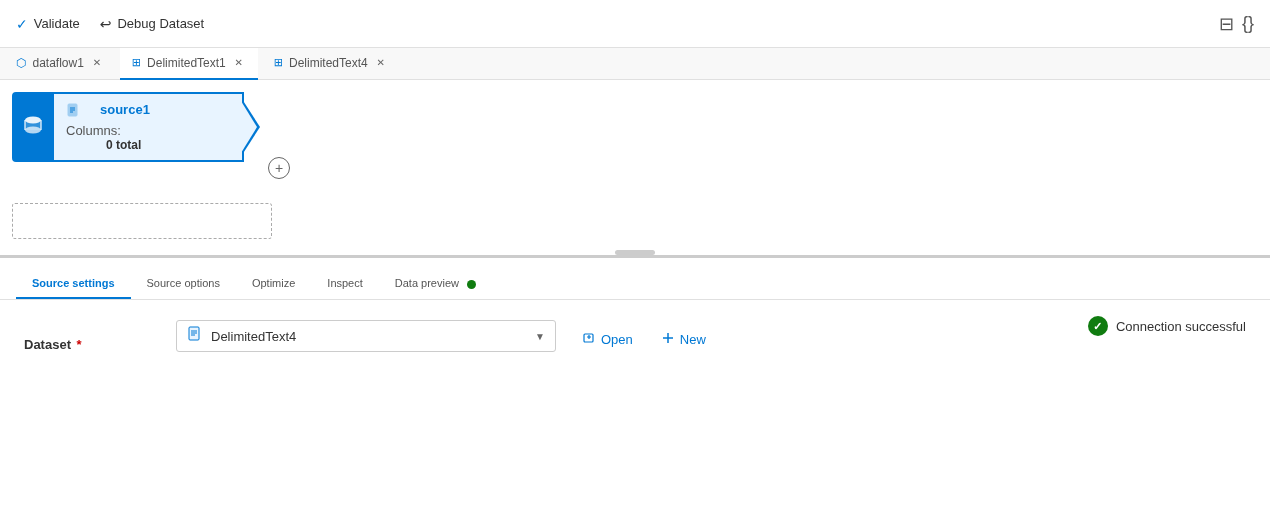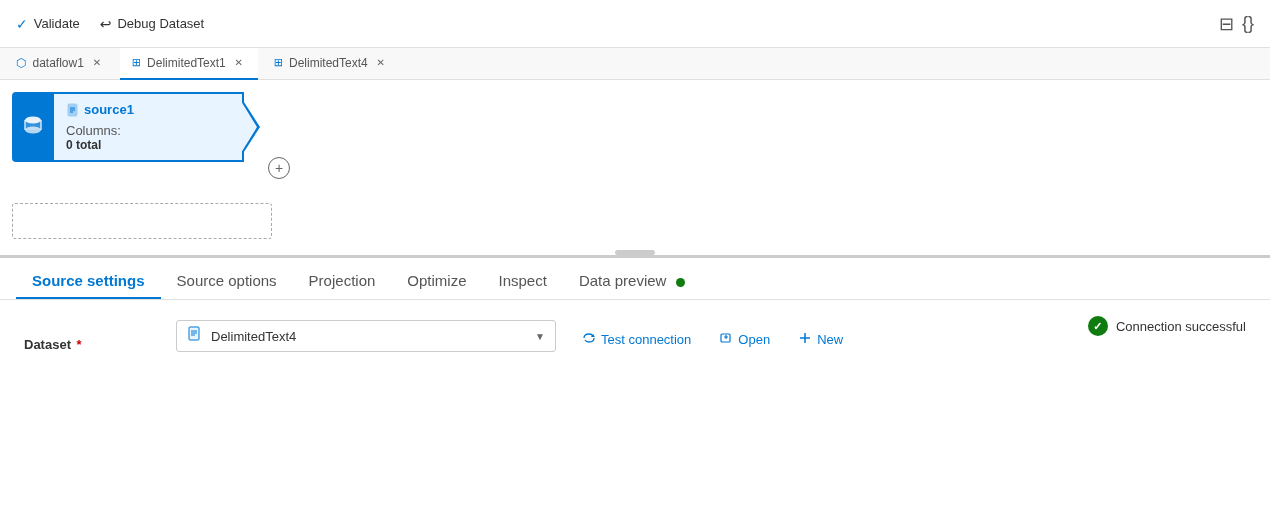--- a/index.html
+++ b/index.html
@@ -162,31 +162,32 @@
       border-bottom: 26px solid transparent;
       border-left: 16px solid #e8f4ff;
       z-index: 1;
     }
     .node-title {
       font-size: 13px;
       font-weight: 600;
       color: #0078d4;
       display: flex;
       align-items: center;
-      gap: 4px;
+      gap: 20px;
       margin-bottom: 6px;
     }
     .node-subtitle {
       font-size: 13px;
       color: #555;
     }
     .node-count {
       font-size: 12px;
       font-weight: 600;
       color: #333;
+      margin-left: 40px;
     }
     .node-plus {
       position: absolute;
       left: 268px;
       top: 50%;
       transform: translateY(-50%);
       width: 22px;
       height: 22px;
       border: 1.5px solid #666;
       border-radius: 50%;
@@ -232,21 +233,21 @@
       display: flex;
       align-items: flex-end;
       padding: 0 16px;
       border-bottom: 1px solid #e0e0e0;
       gap: 0;
       height: 42px;
     }
     .panel-tab {
       padding: 10px 16px 8px;
       cursor: pointer;
-      font-size: 15px;
+      font-size: 11px;
       color: #555;
       border-bottom: 2px solid transparent;
       white-space: nowrap;
     }
     .panel-tab.active {
       color: #0078d4;
       border-bottom: 2px solid #0078d4;
       font-weight: 600;
     }
     .panel-tab .dot-indicator {
@@ -449,23 +450,20 @@
 <div class="bottom-panel">
 
   <div class="panel-tabs">
     <div class="panel-tab active">
       <span>Source settings</span>
     </div>
     <div class="panel-tab">
       <span>Source options</span>
     </div>
     <div class="panel-tab">
-      <span>Projection</span>
-    </div>
-    <div class="panel-tab">
       <span>Optimize</span>
     </div>
     <div class="panel-tab">
       <span>Inspect</span>
     </div>
     <div class="panel-tab">
       <span>Data preview</span>
       <span class="dot-indicator"></span>
     </div>
   </div>
@@ -490,30 +488,20 @@
             <line x1="4" y1="9" x2="8" y2="9" stroke="#0078d4" stroke-width="1"></line>
           </svg>
         </span>
         <span class="dataset-label">DelimitedText4</span>
         <span class="dataset-chevron">▼</span>
       </div>
       <div class="action-buttons">
         <div class="action-btn">
           <span class="btn-icon">
             <svg width="14" height="14" viewBox="0 0 14 14" fill="none">
-              <path d="M2 7 Q2 3 7 3 Q10 3 11 5" stroke="#0078d4" stroke-width="1.3" fill="none"></path>
-              <path d="M12 7 Q12 11 7 11 Q4 11 3 9" stroke="#0078d4" stroke-width="1.3" fill="none"></path>
-              <polygon points="11,3 13,6 9,6" fill="#0078d4"></polygon>
-            </svg>
-          </span>
-          <span>Test connection</span>
-        </div>
-        <div class="action-btn">
-          <span class="btn-icon">
-            <svg width="14" height="14" viewBox="0 0 14 14" fill="none">
               <rect x="2" y="3" width="9" height="8" rx="1" stroke="#0078d4" stroke-width="1.2" fill="none"></rect>
               <path d="M5 6 L9 6 M7 4 L7 8" stroke="#0078d4" stroke-width="1.2"></path>
             </svg>
           </span>
           <span>Open</span>
         </div>
         <div class="action-btn">
           <span class="btn-icon">
             <svg width="14" height="14" viewBox="0 0 14 14" fill="none">
               <line x1="7" y1="2" x2="7" y2="12" stroke="#0078d4" stroke-width="1.5"></line>

